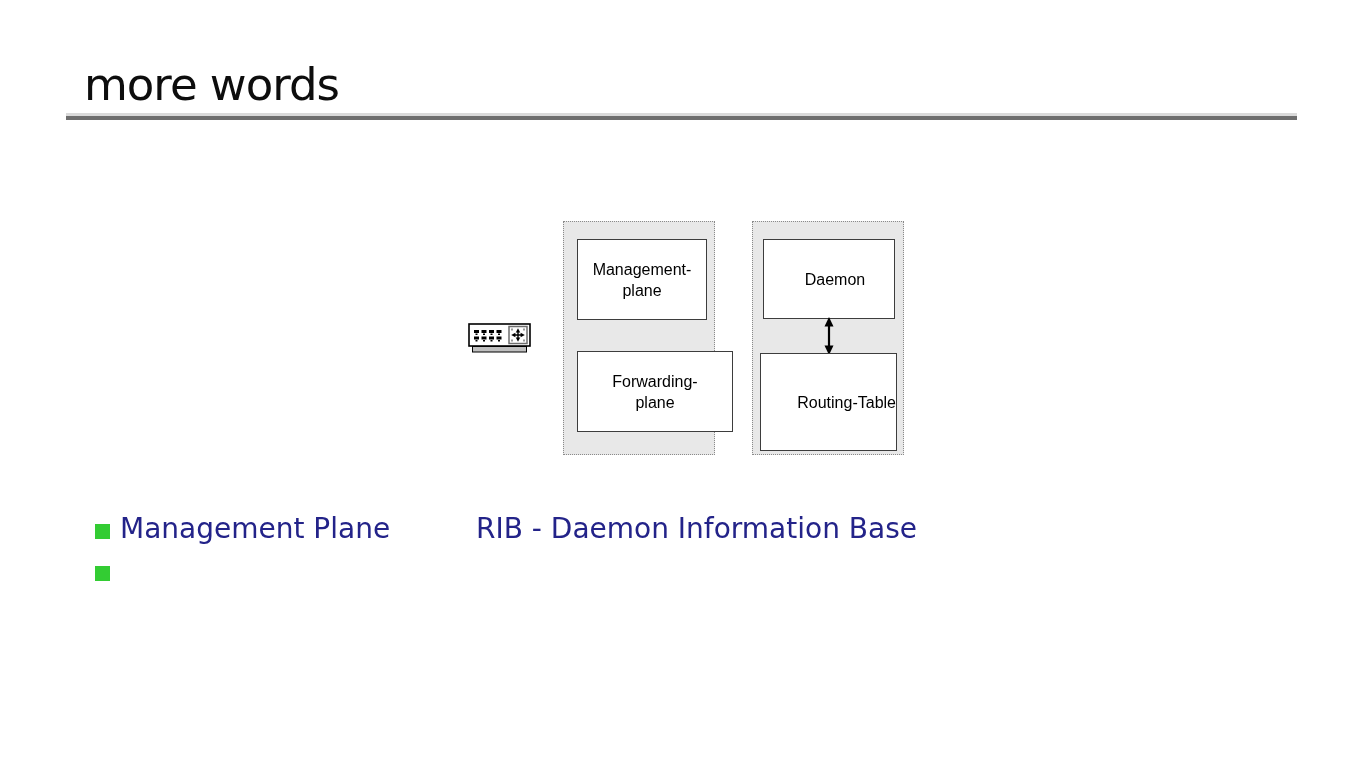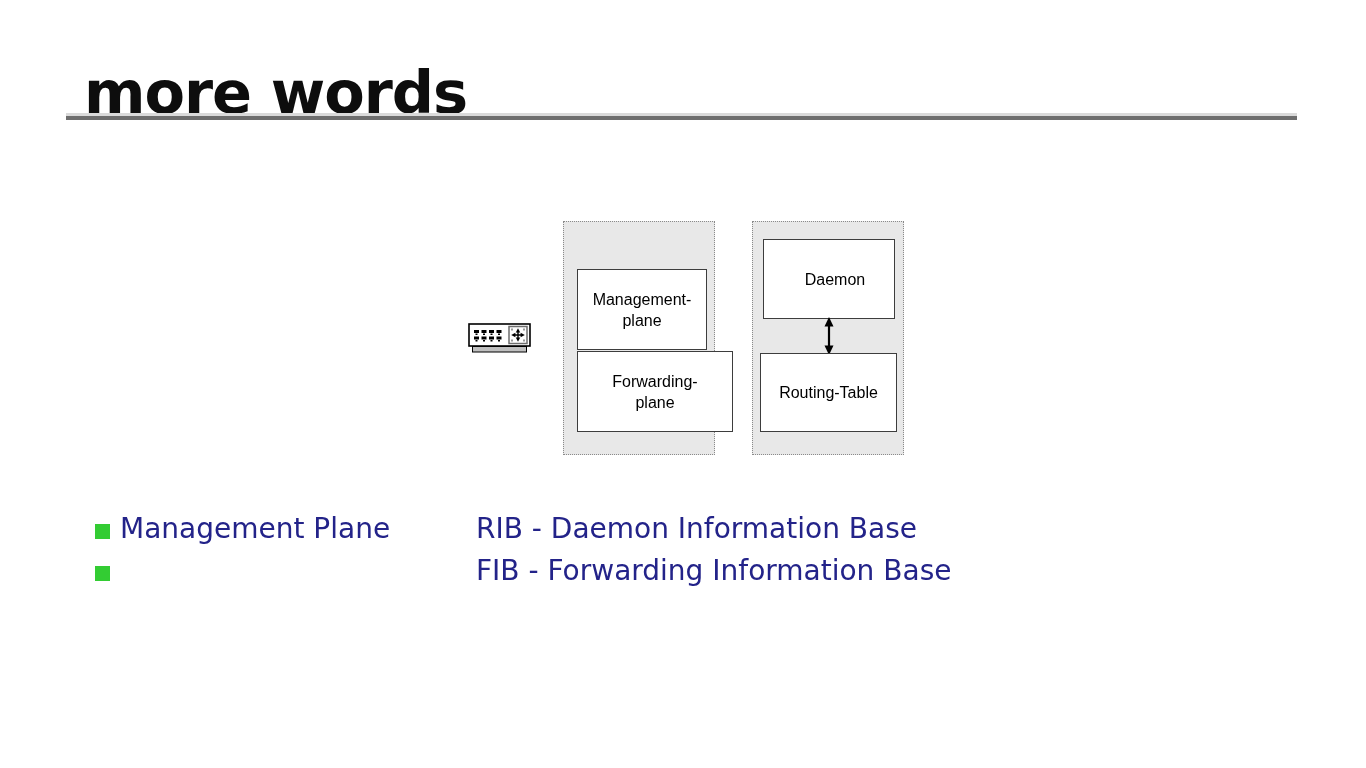--- a/index.html
+++ b/index.html
@@ -9,40 +9,40 @@
     --rule-light:#dadada;
     --rule-dark:#6e6e6e;
     --ink:#0d0d0d;
   }
   *{margin:0;padding:0;box-sizing:border-box;}
   html,body{width:1366px;height:768px;background:#fff;overflow:hidden;}
   .slide{position:relative;width:1366px;height:768px;background:#fff;
          font-family:"DejaVu Sans",sans-serif;}
 
   
-  .title{position:absolute;left:84px;top:58px;font-size:59px;font-weight:700;
+  .title{position:absolute;left:84px;top:58px;font-size:45px;font-weight:400;
          color:var(--ink);letter-spacing:-1px;white-space:nowrap;}
   .rule{position:absolute;left:66px;top:113px;width:1231px;}
   .rule-light{height:3px;background:var(--rule-light);}
   .rule-dark{height:4px;background:var(--rule-dark);}
 
   
   .group{position:absolute;top:221px;width:152px;height:234px;
          background:var(--group-fill);border:1px dotted #8a8a8a;}
   .group-planes{left:563px;}
   .group-daemon{left:752px;}
 
   .node{position:absolute;background:#fff;border:1.5px solid #3d3d3d;
         display:flex;flex-direction:column;align-items:center;justify-content:center;
         font-family:"Liberation Sans",sans-serif;font-size:16px;line-height:21px;
         color:#000;text-align:center;}
-  .node-mgmt{left:13px;top:17px;width:130px;height:81px;margin-top:30px;}
+  .node-mgmt{left:13px;top:17px;width:130px;height:81px;}
   .node-fwd{left:13px;top:129px;width:156px;height:81px;}
   .node-daemon{left:10px;top:17px;width:132px;height:80px;padding-left:12px;}
-  .node-routing{left:7px;top:131px;width:137px;height:79px;}
+  .node-routing{left:7px;top:131px;width:137px;height:98px;align-items:flex-end;}
 
   .connector{position:absolute;left:66px;top:95px;width:20px;height:38px;}
 
   .device{position:absolute;left:468px;top:323px;width:64px;height:31px;}
 
   
   .bullet-row{position:absolute;left:95px;width:1100px;height:38px;}
   .bullet-row.row1{top:510px;}
   .bullet-row.row2{top:552px;}
   .bullet-square{position:absolute;left:0;top:14px;width:15px;height:15px;
@@ -125,16 +125,15 @@
     </div>
   </div>
 
   <div class="bullet-row row1">
     <span class="bullet-square"></span>
     <span class="term">Management Plane</span>
     <span class="definition">RIB - Daemon Information Base</span>
   </div>
   <div class="bullet-row row2">
     <span class="bullet-square"></span>
-    <span class="definition">FIB - Forwarding Information Base</span>
   </div>
 
 </div>
 
 </body></html>

